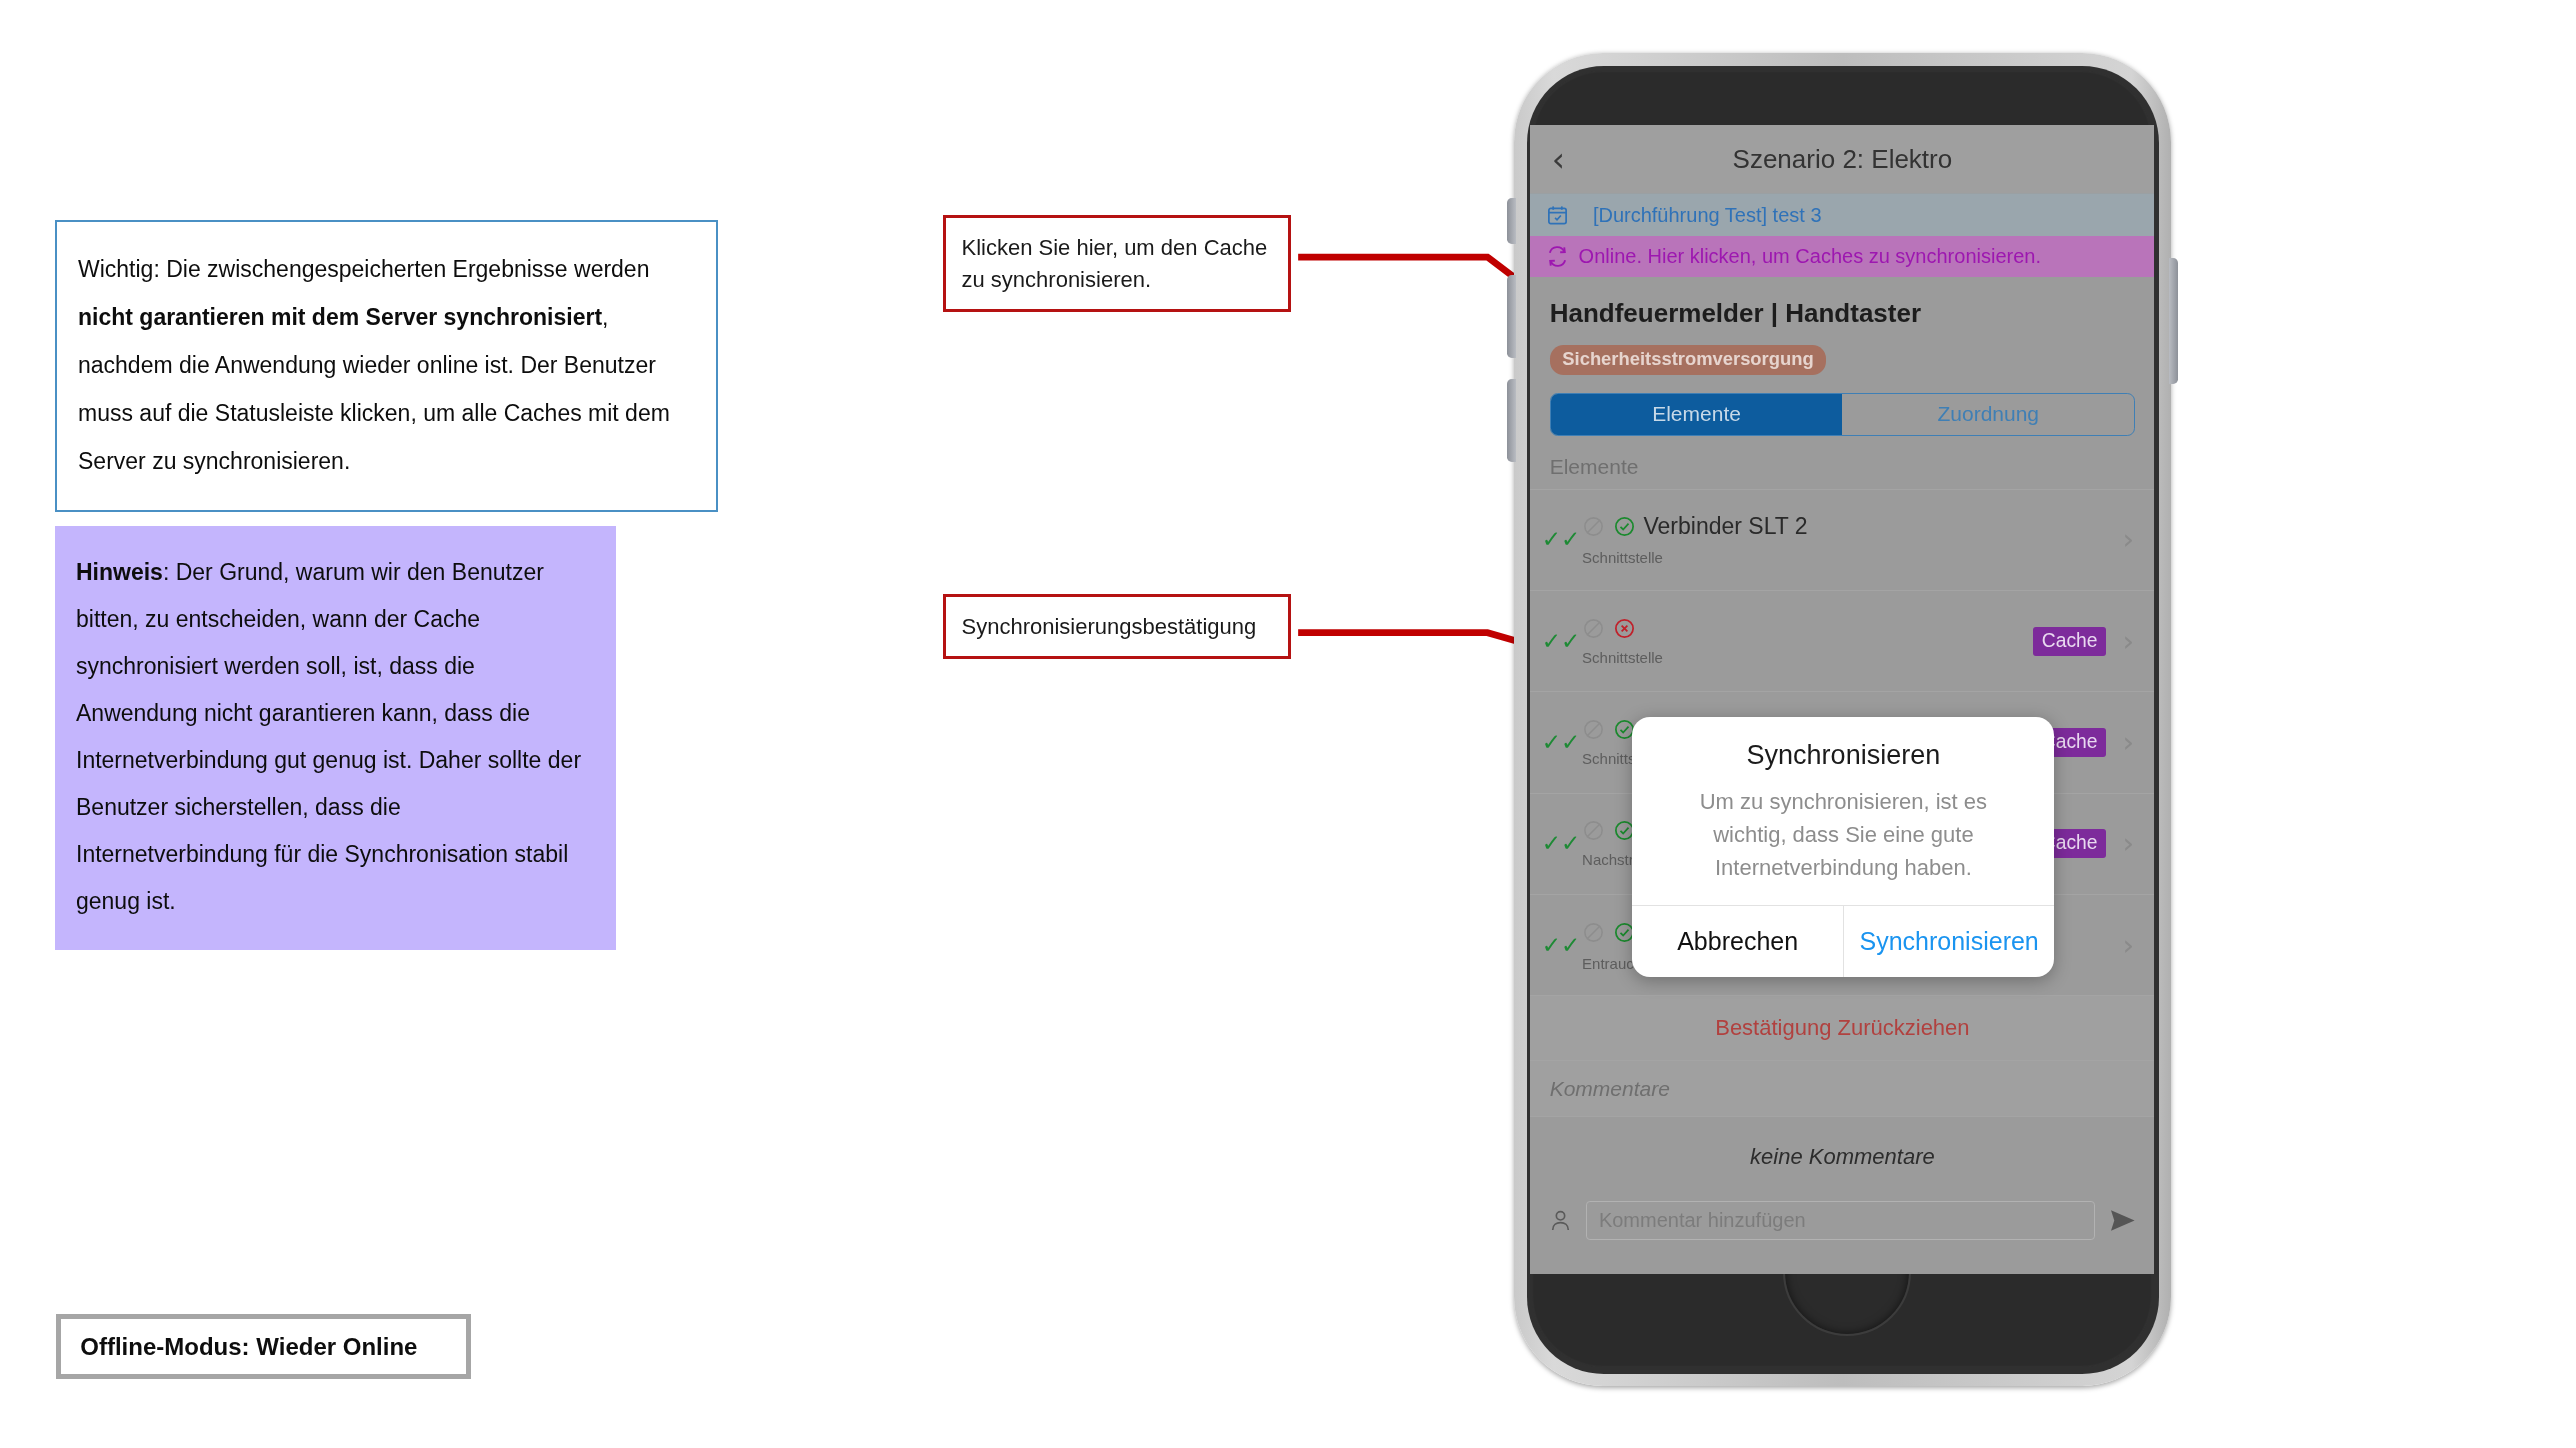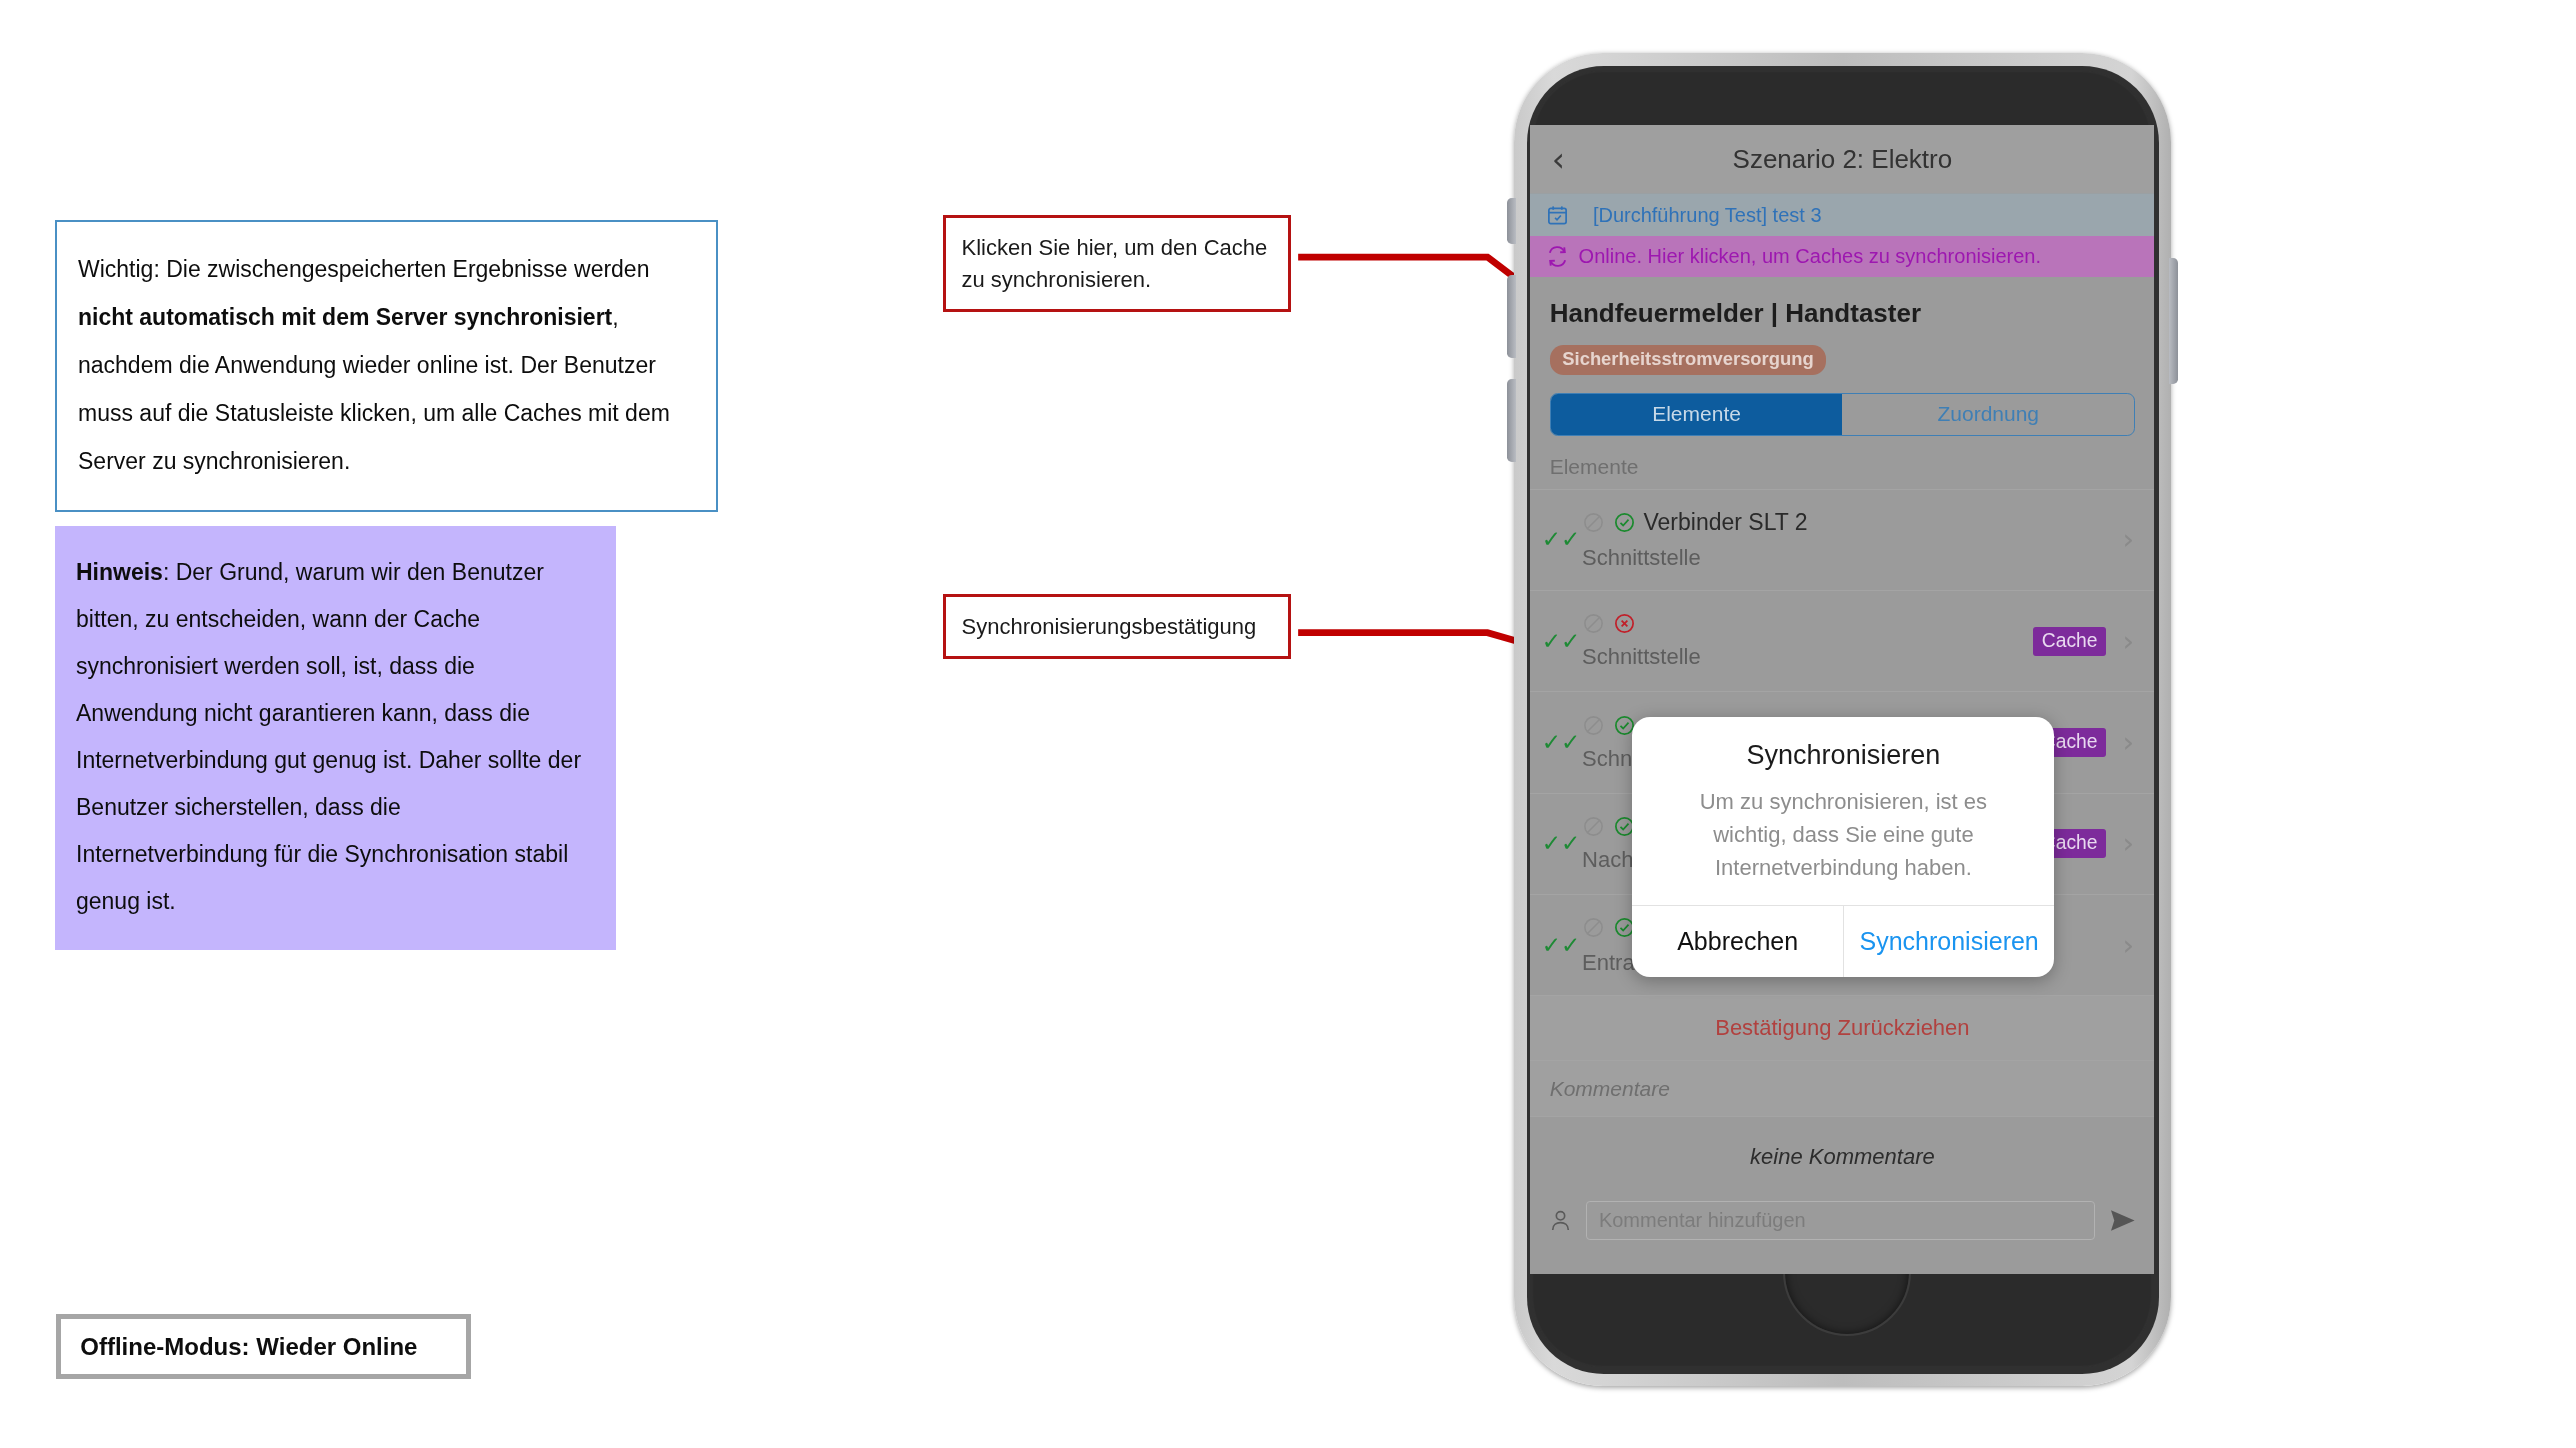--- a/index.html
+++ b/index.html
@@ -219,21 +219,21 @@
     width:42px; flex:0 0 42px; text-align:center;
     color:#1e8a35; font-size:23px; line-height:1;
     font-family:"DejaVu Sans", sans-serif;
   }
   .row-main{flex:1;min-width:0;}
   .row-top{
     display:flex; align-items:center; gap:7.7px;
     font-size:23px; color:#2a2a2a;
   }
   .row-sub{
-    font-size:22px; color:#5d5d5d; margin-top:9px;
+    font-size:15px; color:#5d5d5d; margin-top:9px;
   }
   .ico-block{width:23px;height:23px;display:block;flex:0 0 auto;}
   .ico-state{width:23px;height:23px;display:block;flex:0 0 auto;}
   .badge-cache{
     background:#7d2b9b; color:#e9d9f0;
     font-size:19.3px;
     padding:2.9px 8.7px 3.9px 8.7px;
     border-radius:2.9px;
     margin-right:9.7px;
     flex:0 0 auto;
@@ -314,21 +314,21 @@
     flex:1;display:flex;align-items:center;justify-content:center;
     font-size:25px;
   }
   .modal-btn.cancel{color:#111111;border-right:1px solid #e2e2e2;}
   .modal-btn.confirm{color:#1a94f0;}
 </style>
 </head>
 <body>
 
 <div class="abs note-blue">
-  <p><span>Wichtig: Die zwischengespeicherten Ergebnisse werden </span><b>nicht automatisch mit dem Server synchronisiert</b><span>, nachdem die Anwendung wieder online ist. Der Benutzer muss auf die Statusleiste klicken, um alle Caches mit dem Server zu synchronisieren.</span></p>
+  <p><span>Wichtig: Die zwischengespeicherten Ergebnisse werden </span><b>nicht garantieren mit dem Server synchronisiert</b><span>, nachdem die Anwendung wieder online ist. Der Benutzer muss auf die Statusleiste klicken, um alle Caches mit dem Server zu synchronisieren.</span></p>
 </div>
 
 <div class="abs note-yellow">
   <p><b>Hinweis</b><span>: Der Grund, warum wir den Benutzer bitten, zu entscheiden, wann der Cache synchronisiert werden soll, ist, dass die Anwendung nicht garantieren kann, dass die Internetverbindung gut genug ist. Daher sollte der Benutzer sicherstellen, dass die Internetverbindung für die Synchronisation stabil genug ist.</span></p>
 </div>
 
 <div class="abs footer-label">
   <span>Offline-Modus: Wieder Online</span>
 </div>
 

